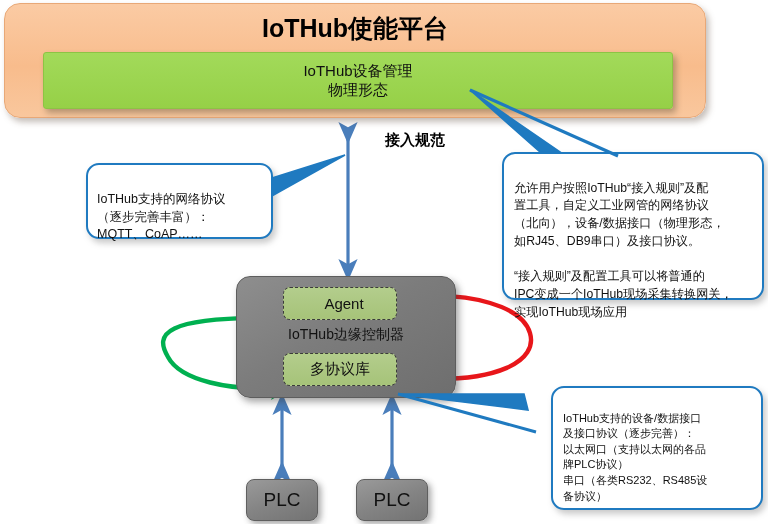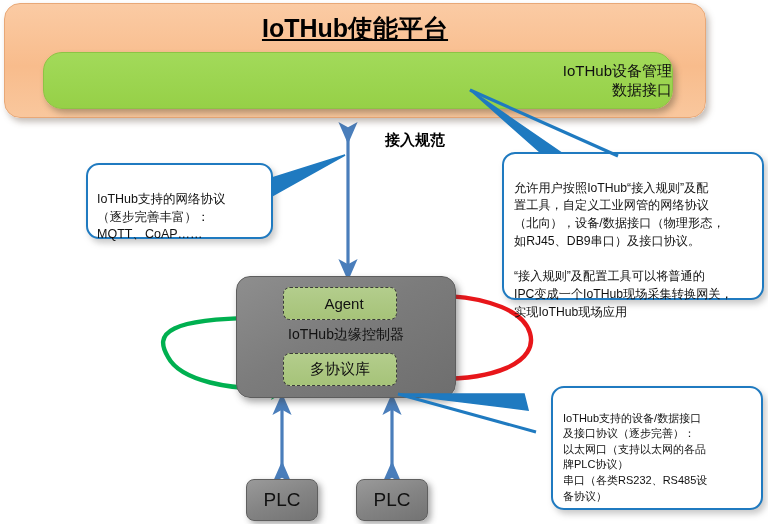--- a/index.html
+++ b/index.html
@@ -35,35 +35,34 @@
   .platform-title {
     position: absolute;
     left: 0; top: 8px;
     width: 100%;
     text-align: center;
     font-size: 25px;
     font-weight: bold;
     color: #000000;
     letter-spacing: 0px;
     font-family: "Liberation Sans", "DejaVu Sans", sans-serif;
-    text-decoration: underline;
   }
   .app-platform-box {
     position: absolute;
     left: 38px; top: 48px;
     width: 630px; height: 57px;
-    border-radius: 19px;
+    border-radius: 3px;
     background: #9bd650;
     background: linear-gradient(180deg, #a2da5a 0%, #96d047 100%);
     border: 1px solid #8cc444;
     box-shadow: 3px 4px 6px rgba(80,70,50,0.40);
     box-sizing: border-box;
     display: flex;
     flex-direction: column;
-    align-items: flex-end;
+    align-items: center;
     justify-content: center;
     line-height: 1.22;
     font-size: 15px;
     color: #101010;
   }
 
   
   .access-spec-label {
     position: absolute;
     left: 385px; top: 131px;
@@ -229,21 +228,21 @@
     <g>
       <path d="M398,394 L528,410 L524,394 Z" fill="#1f7ac0" stroke="#1f7ac0" stroke-width="1.6"></path>
       <path d="M398,394 L536,432" fill="none" stroke="#1f7ac0" stroke-width="3.0"></path>
     </g>
   </svg>
 
   <div class="platform-box">
     <div class="platform-title">IoTHub使能平台</div>
     <div class="app-platform-box">
       <div>IoTHub设备管理</div>
-      <div>数据接口</div>
+      <div>物理形态</div>
     </div>
   </div>
 
   <div class="access-spec-label">接入规范</div>
 
   <div class="edge-controller">
     <div class="inner-green agent">Agent</div>
     <div class="edge-title">IoTHub边缘控制器</div>
     <div class="inner-green protolib">多协议库</div>
   </div>

